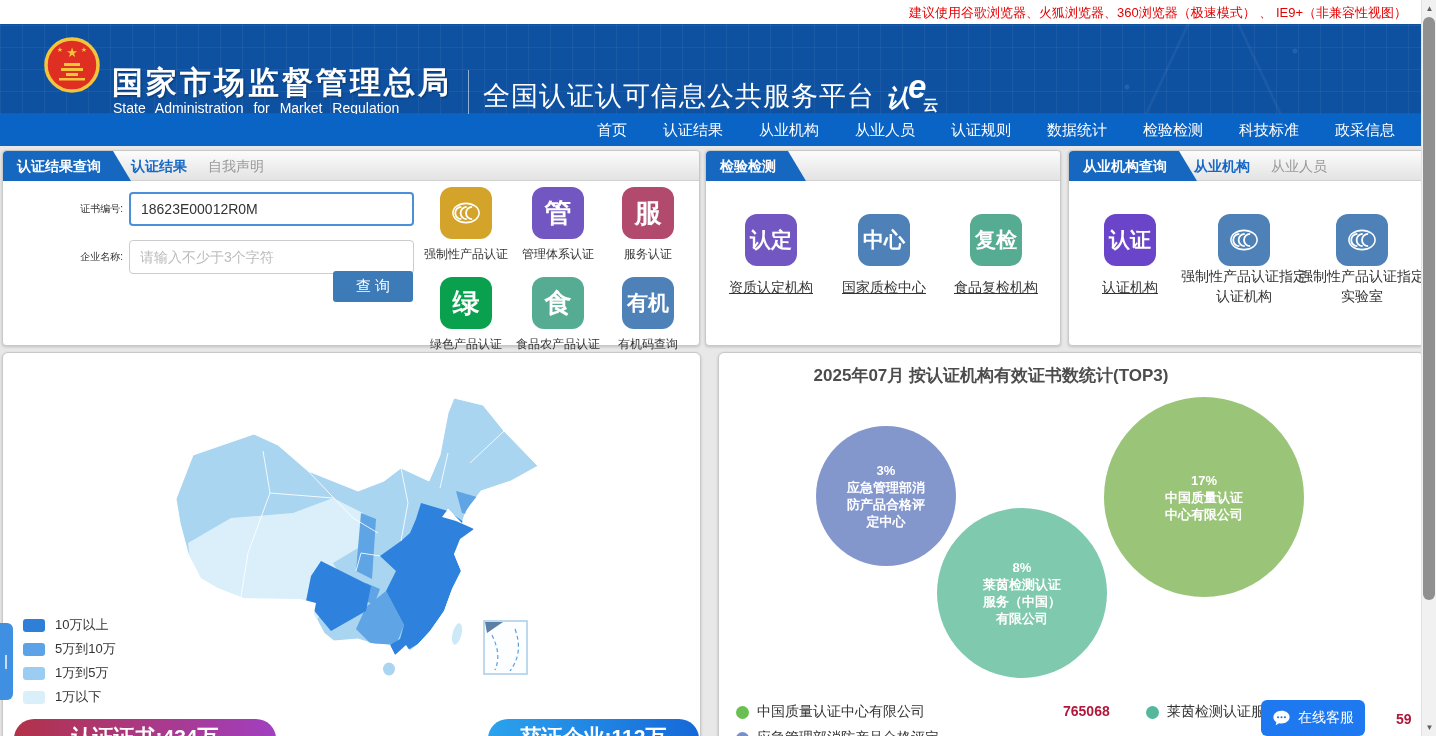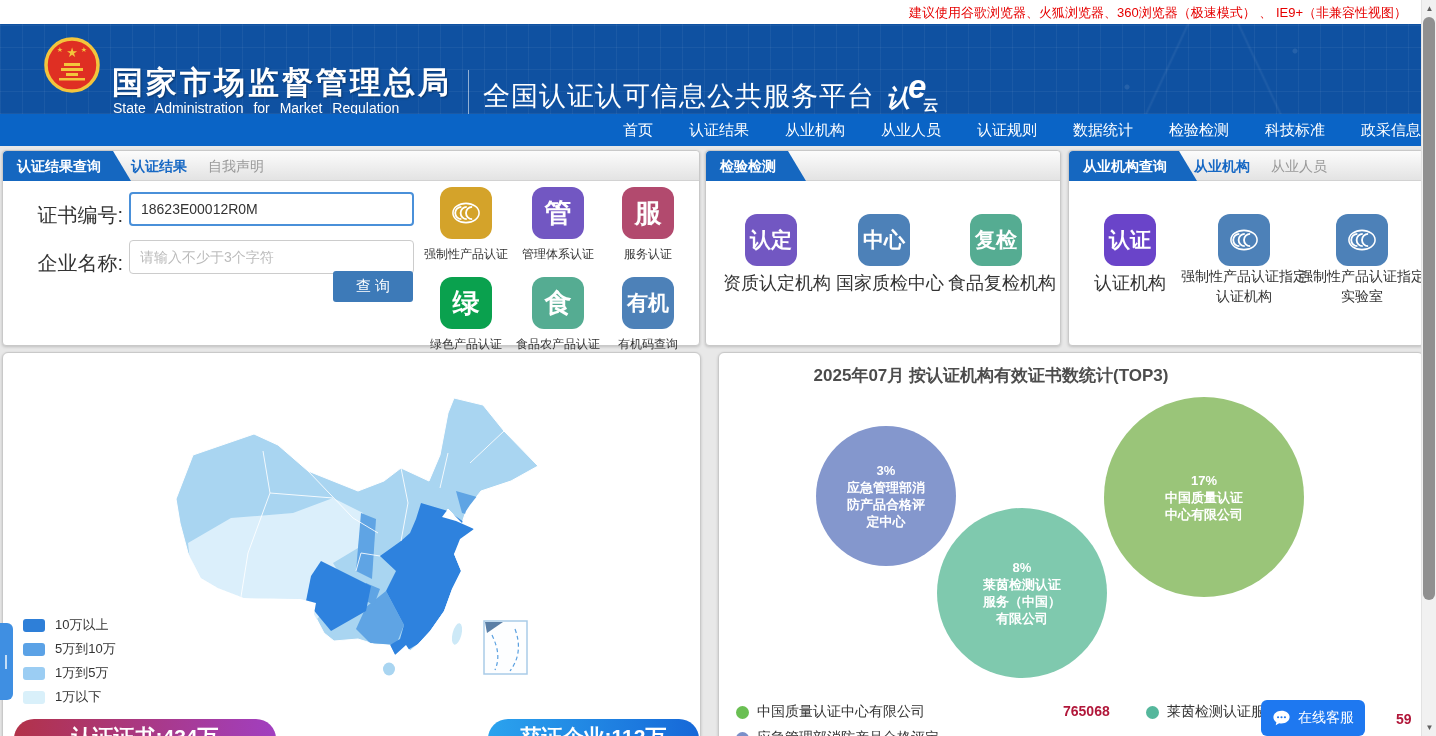--- a/index.html
+++ b/index.html
@@ -28,49 +28,49 @@
   .org-en{left:113px;top:76px;color:#fff;font-size:14px;word-spacing:6px;}
   .hdr-divider{left:468px;top:46px;width:1px;height:46px;background:rgba(255,255,255,.55);}
   .platform{left:483px;top:54px;color:#fff;font-size:27px;letter-spacing:1px;}
   .logo-ry{left:886px;top:52px;color:#fff;}
   .logo-ry .r{font-size:24px;font-weight:bold;font-style:italic;}
   .logo-ry .e{font-size:33px;font-weight:bold;font-style:italic;position:relative;top:-8px;margin-left:-2px;}
   .logo-ry .y{font-size:15px;font-weight:bold;position:relative;top:4px;margin-left:-3px;}
 
   
   .navbar{left:0;top:114px;width:1421px;height:32px;background:#0a64c6;display:flex;
-          justify-content:flex-end;align-items:center;gap:36px;}
+          justify-content:flex-end;align-items:center;padding-right:26px;gap:36px;}
   .nav-item{color:#fff;font-size:15px;line-height:32px;cursor:pointer;white-space:nowrap;}
 
   
   .panel{background:#fff;border:1px solid #c9c9c9;border-radius:4px;box-shadow:0 1px 3px rgba(0,0,0,.18);}
   .panel-hd{position:absolute;left:0;top:0;width:100%;height:30px;
             background:linear-gradient(#fcfcfc,#e3e3e3);border-bottom:1px solid #d2d2d2;
             border-radius:4px 4px 0 0;}
   .tab-active{position:absolute;left:0;top:0;height:30px;line-height:30px;padding:0 30px 0 14px;
               background:#1567c0;color:#fff;font-size:14px;font-weight:bold;
               clip-path:polygon(0 0, calc(100% - 18px) 0, 100% 100%, 0 100%);border-radius:4px 0 0 0;}
   .hd-tab{position:absolute;top:0;line-height:30px;font-size:14px;cursor:pointer;}
   .hd-tab.on{color:#1668c4;font-weight:bold;}
   .hd-tab.off{color:#999;}
 
-  .form-label{font-size:20px;color:#333;text-align:right;width:86px;}
+  .form-label{font-size:10px;color:#333;text-align:right;width:86px;}
   .inp{position:absolute;width:285px;height:34px;border:1px solid #ccc;border-radius:4px;
        font-size:14px;color:#333;padding:0 10px;font-family:"Liberation Sans",sans-serif;outline:none;}
   .inp.focus{border:2px solid #4a90d9;}
   .inp::placeholder{color:#bbb;}
   .btn-search{position:absolute;width:80px;height:31px;background:#3d7ab8;color:#fff;border:none;
               border-radius:3px;font-size:15px;cursor:pointer;font-family:"Liberation Sans",sans-serif;}
 
   .icon-item{position:absolute;width:96px;text-align:center;cursor:pointer;}
   .sq{width:52px;height:52px;border-radius:12px;margin:0 auto;display:flex;align-items:center;
       justify-content:center;color:#fff;font-weight:bold;font-size:27px;}
   .sq.two{font-size:21px;letter-spacing:0;}
   .ic-label{margin-top:7px;font-size:12px;color:#333;white-space:nowrap;}
-  .ic-label14{margin-top:5px;font-size:18px;color:#333;white-space:nowrap;}
+  .ic-label14{margin-top:13px;font-size:14px;color:#333;white-space:nowrap;text-decoration:underline;}
   .ic-label2{font-size:14px;color:#333;line-height:20px;width:156px;margin-left:-30px;text-align:center;}
 
   
   .sec-title{position:absolute;top:11px;font-size:17px;font-weight:bold;color:#4c4c4c;text-align:center;}
 
   .legend-row{position:absolute;display:flex;align-items:center;gap:10px;}
   .legend-sw{width:22px;height:13px;border-radius:3px;}
   .legend-tx{font-size:13px;color:#333;}
 
   .banner{position:absolute;height:40px;border-radius:20px;color:#fff;font-size:21px;font-weight:bold;

